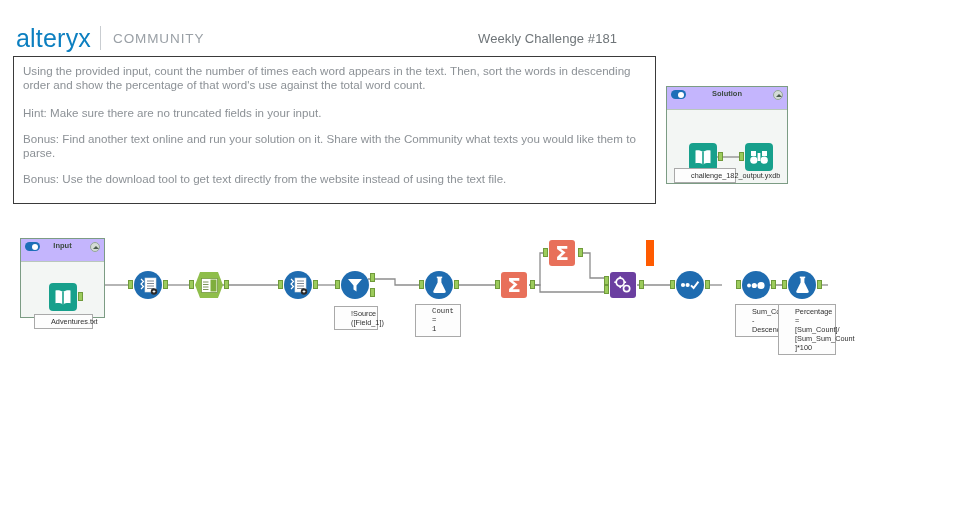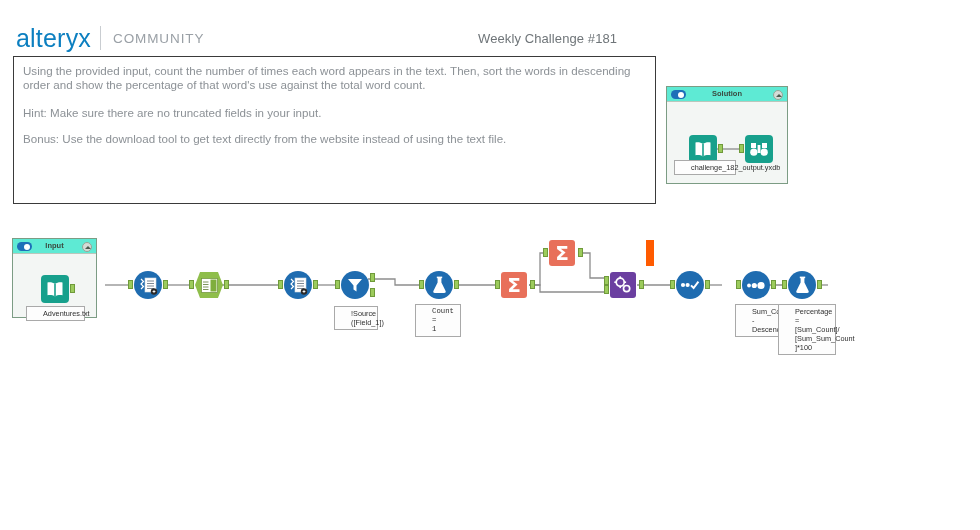--- a/index.html
+++ b/index.html
@@ -41,21 +41,21 @@
   }
   .desc-line {
     font-size: 11.6px; color: #8c9196; line-height: 14px;
     margin: 0 0 12px 0;
   }
   .desc-line.first { margin-bottom: 14px; }
 
   
   .container-box { position: absolute; background: #f3f6f4; border: 1px solid #7c9c84; }
   .container-head {
-    position: relative; height: 15px; background: #5eead4;
+    position: relative; height: 23px; background: #c4b5fd;
     border-bottom: 1px solid #b9c7bc;
     padding-left: 28px;
   }
   .container-title {
     position: absolute; left: 0; right: 0; top: 2px;
     text-align: center; font-size: 7.5px; color: #3b4a40; font-weight: bold;
   }
   .toggle-pill {
     position: absolute; left: 4px; top: 3px;
     width: 15px; height: 9px; border-radius: 5px; background: #1d6fb8;
@@ -70,21 +70,21 @@
     background: #d4dbd6; border: 1px solid #93a698;
   }
   .collapse-btn::after {
     content:""; position: absolute; left: 2px; top: 3.5px;
     width: 0; height: 0; border-left: 3px solid transparent;
     border-right: 3px solid transparent; border-bottom: 3.5px solid #4a5a4f;
   }
   .container-body { position: relative; width: 100%; height: calc(100% - 15px); }
 
   #solution-container { left: 666px; top: 86px; width: 122px; height: 98px; }
-  #input-container { left: 12px; top: 238px; width: 85px; height: 80px; }
+  #input-container { left: 20px; top: 238px; width: 85px; height: 80px; }
 
   
   #canvas { position: absolute; left: 0; top: 210px; width: 980px; height: 160px; }
   #wires { position: absolute; left: 0; top: 0; width: 980px; height: 160px; }
 
   
   .tool { position: absolute; }
   .tool-icon { position: relative; width: 28px; height: 28px; }
 
   .circ {
@@ -139,20 +139,21 @@
   <div id="header">
     <div id="brand-logo">alteryx</div>
     <div id="brand-divider"></div>
     <div id="brand-community">COMMUNITY</div>
     <div id="page-title">Weekly Challenge #181</div>
   </div>
 
   <div id="desc-box">
     <p class="desc-line first">Using the provided input, count the number of times each word appears in the text.  Then, sort the words in descending order and show the percentage of that word's use against the total word count.</p>
     <p class="desc-line">Hint: Make sure there are no truncated fields in your input.</p>
+    <p class="desc-line">Bonus: Find another text online and run your solution on it. Share with the Community what texts you would like them to parse.</p>
     <p class="desc-line">Bonus: Use the download tool to get text directly from the website instead of using the text file.</p>
   </div>
 
   <div id="solution-container" class="container-box">
     <div class="container-head">
       <div class="toggle-pill"></div>
       <div class="container-title">Solution</div>
       <div class="collapse-btn"></div>
     </div>
     <div class="container-body">

